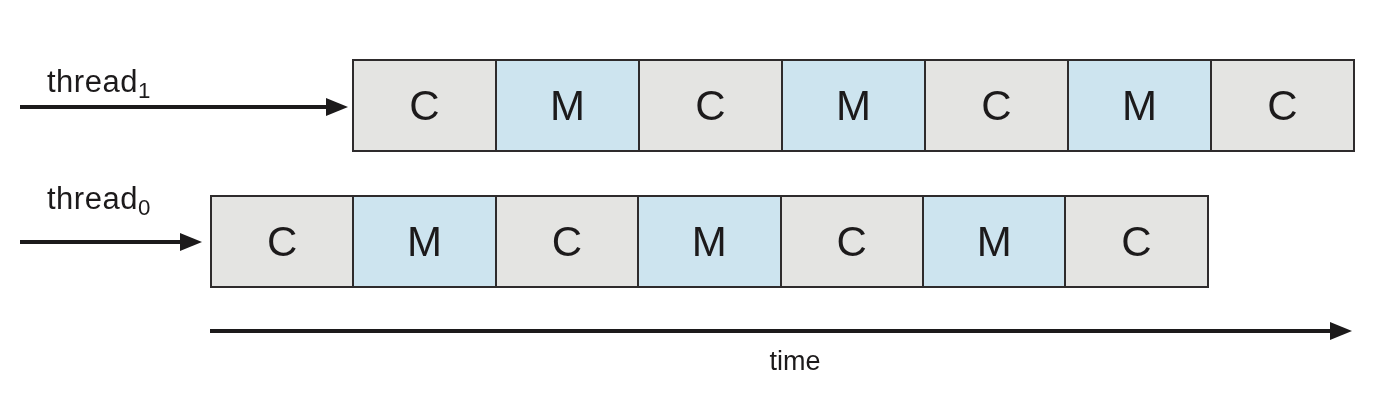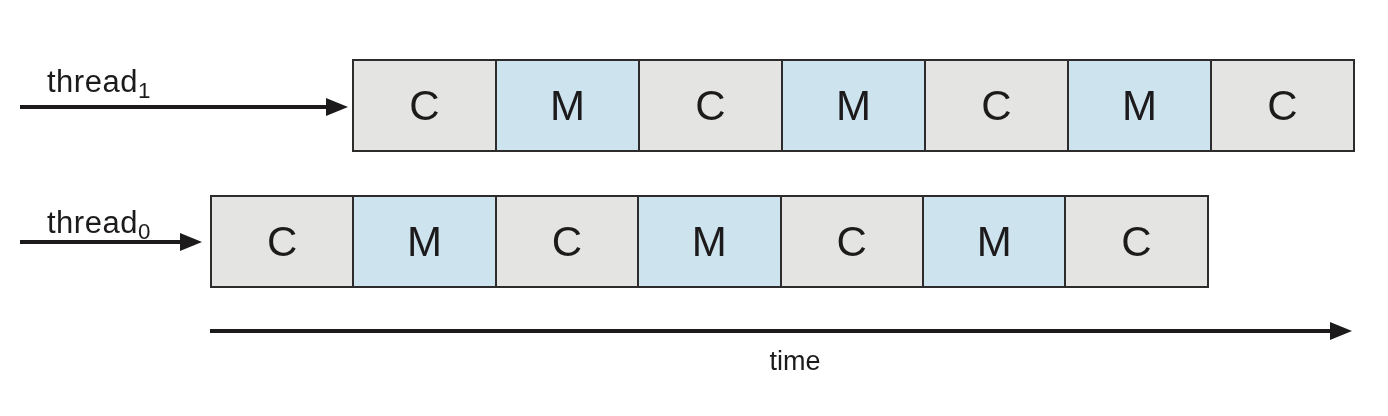--- a/index.html
+++ b/index.html
@@ -71,21 +71,21 @@
   <div class="block-row row-top" style="left:352px; top:59px;">
       <div class="block" style="background: rgb(228, 228, 226);">C</div>
       <div class="block" style="background: rgb(205, 228, 239);">M</div>
       <div class="block" style="background: rgb(228, 228, 226);">C</div>
       <div class="block" style="background: rgb(205, 228, 239);">M</div>
       <div class="block" style="background: rgb(228, 228, 226);">C</div>
       <div class="block" style="background: rgb(205, 228, 239);">M</div>
       <div class="block" style="background: rgb(228, 228, 226);">C</div>
     </div>
 
-  <div class="thread-label" style="left:47px; top:205px;">
+  <div class="thread-label" style="left:47px; top:181px;">
     <span>thread</span><sub>0</sub>
   </div>
   <div class="arrow-line" style="left:20px; top:240px; width:160px;"></div>
   <div class="arrow-head" style="left:180px; top:233px;"></div>
   <div class="block-row row-bottom" style="left:210px; top:195px;">
       <div class="block" style="background: rgb(228, 228, 226);">C</div>
       <div class="block" style="background: rgb(205, 228, 239);">M</div>
       <div class="block" style="background: rgb(228, 228, 226);">C</div>
       <div class="block" style="background: rgb(205, 228, 239);">M</div>
       <div class="block" style="background: rgb(228, 228, 226);">C</div>

